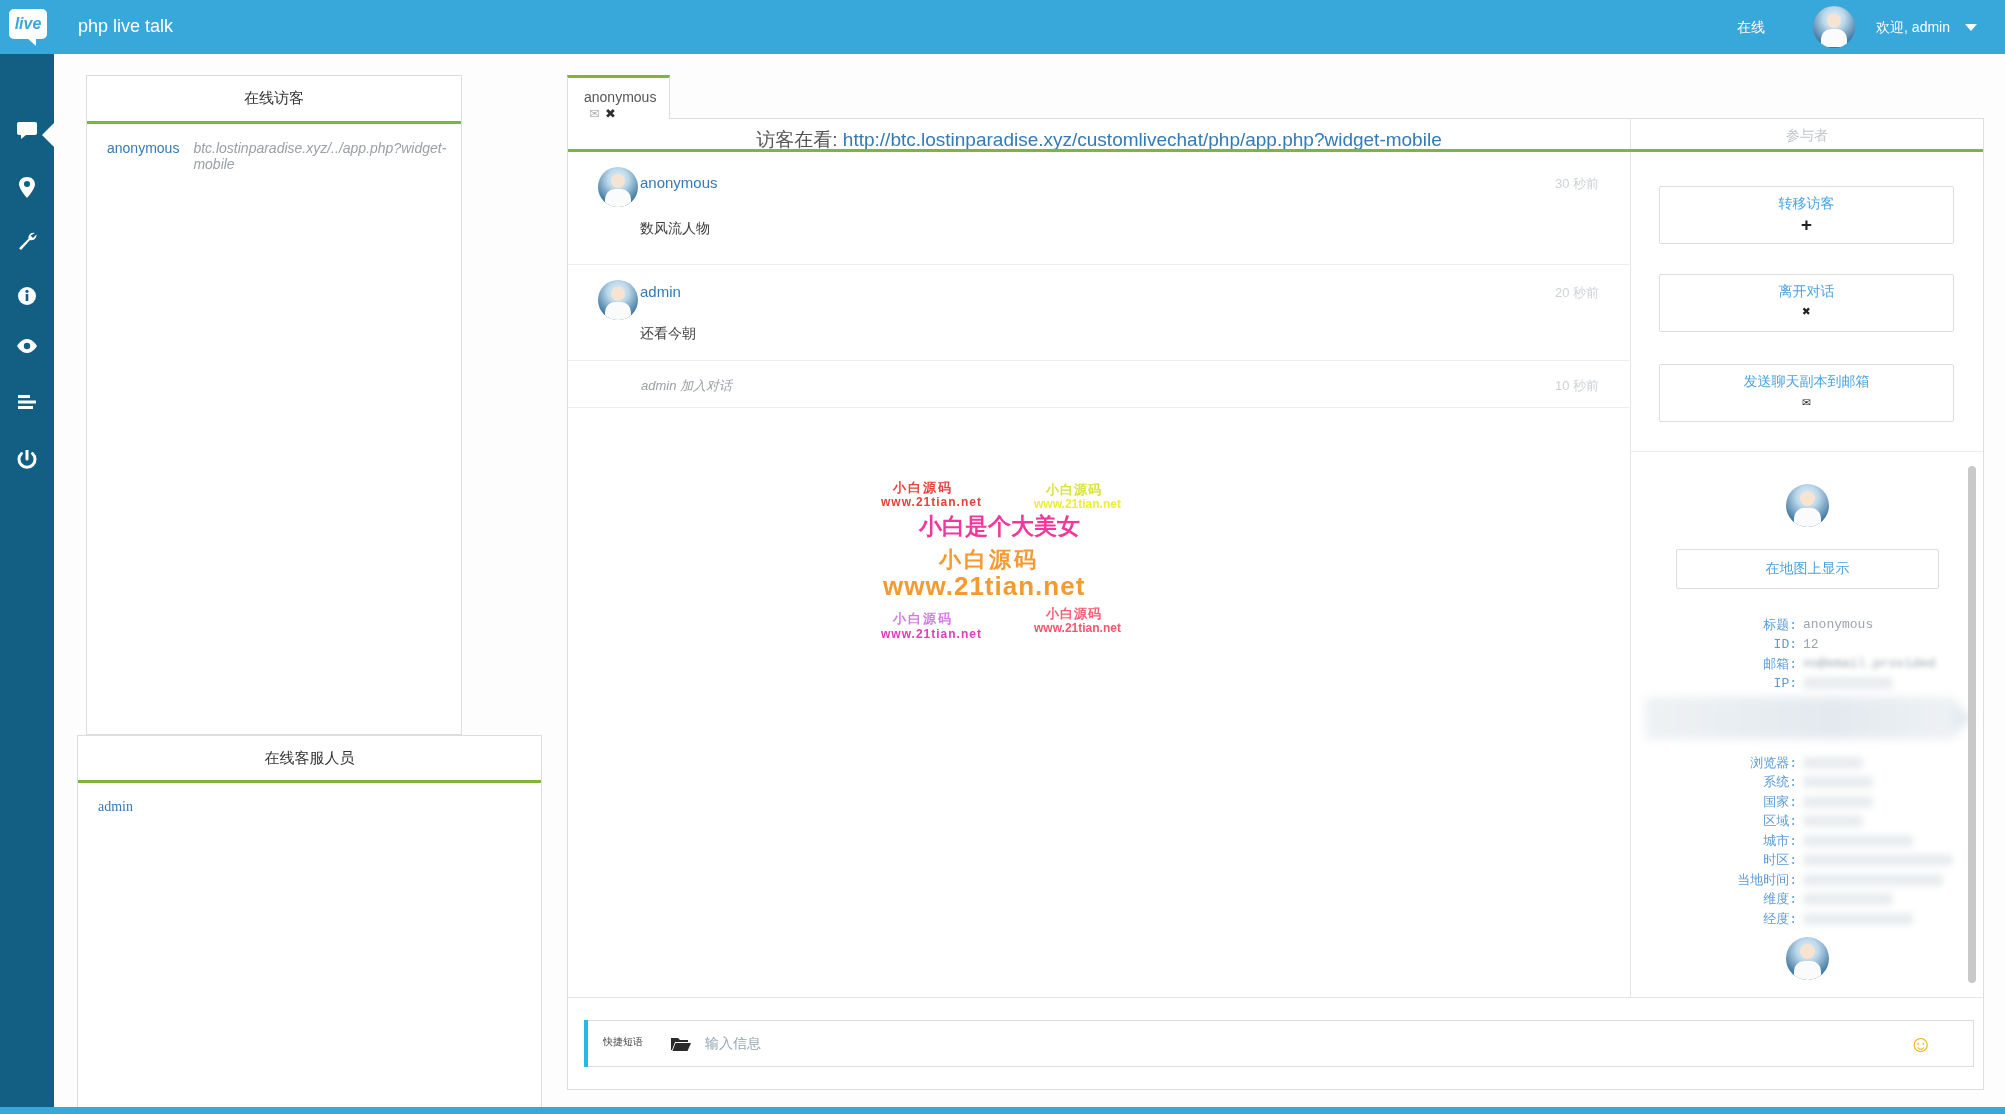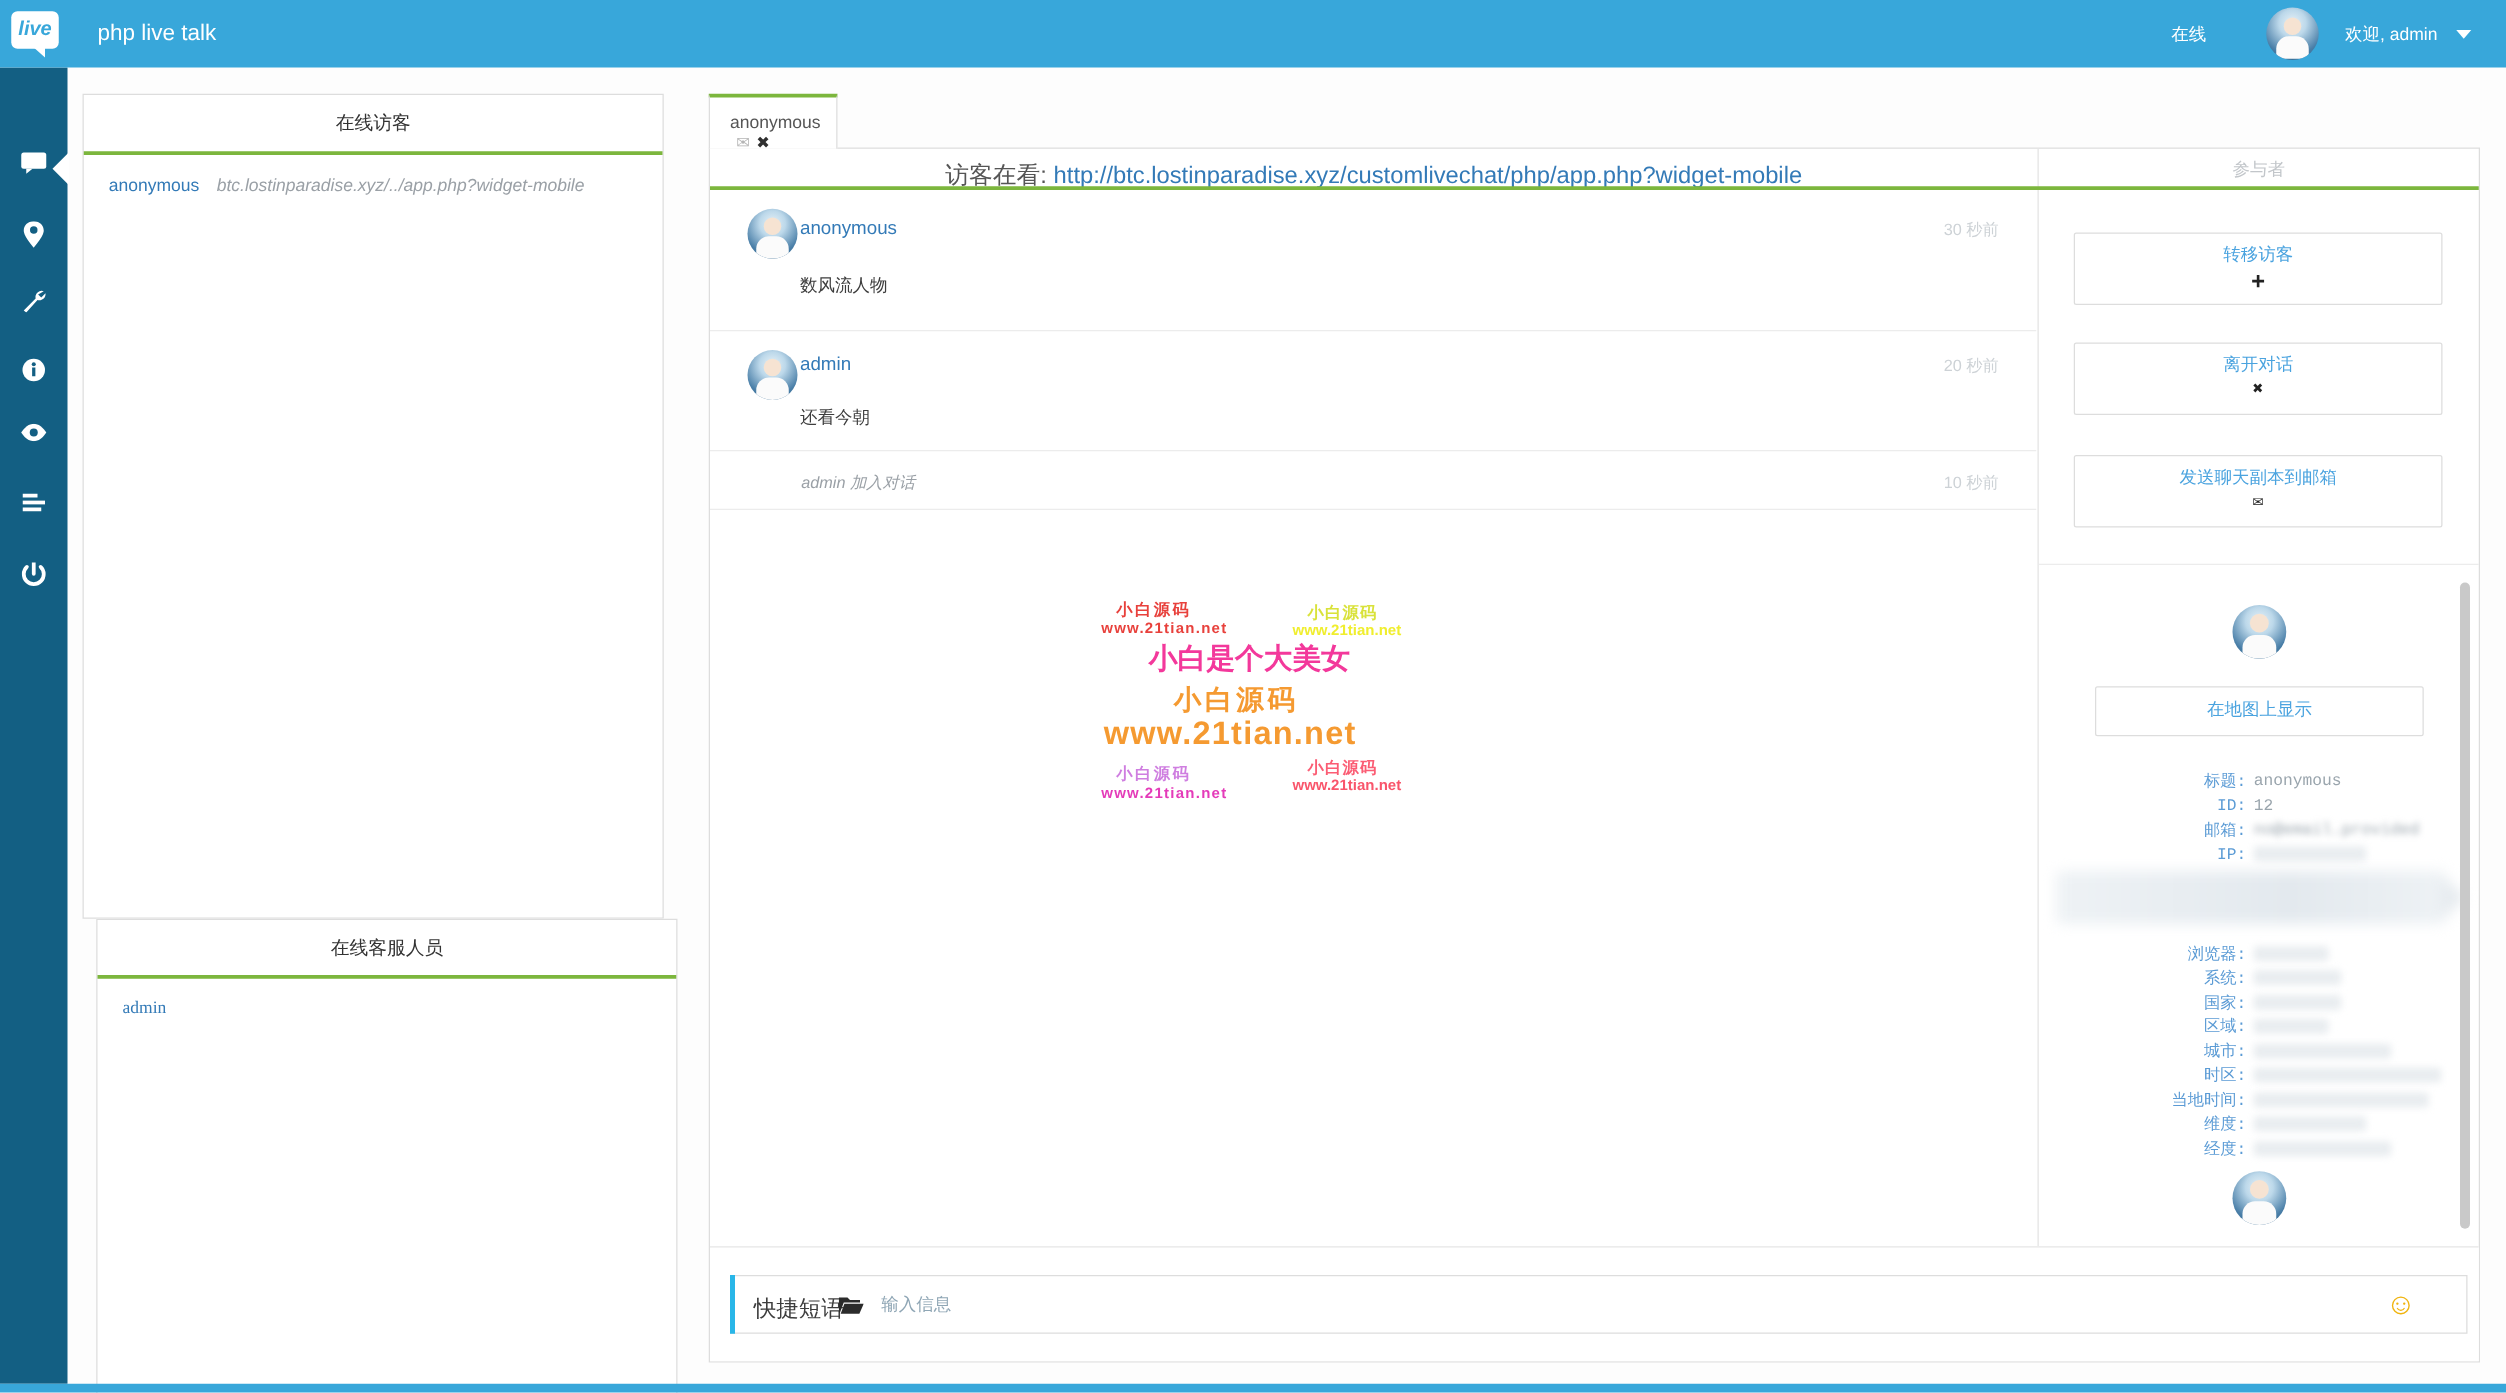--- a/index.html
+++ b/index.html
@@ -31,21 +31,21 @@
 
   
   .bottombar { position:absolute; left:0; top:1107px; width:2005px; height:7px; background:#38a7da; z-index:40; }
 
   
   .panel { position:absolute; background:#fff; border:1px solid #ddd; }
   .panel-head { text-align:center; font-size:15px; color:#333; padding-top:13px; }
   .green-line { height:3px; background:#7cb63d; }
 
   
-  .visitors-panel { left:66px; top:75px; width:465px; height:660px; }
+  .visitors-panel { left:86px; top:75px; width:376px; height:660px; }
   .visitors-panel .green-line { margin-top:13px; }
   .visitor-row { display:flex; gap:14px; padding:16px 0 0 20px; font-size:14px; align-items:baseline; }
   .visitor-name { color:#337ab7; text-decoration:none; }
   .visitor-page { color:#9aa0a6; font-style:italic; }
   .agents-panel { left:77px; top:735px; width:465px; height:441px;font-family:Liberation Serif, serif; }
   .agents-panel .green-line { margin-top:12px; }
   .agent-row { padding:16px 0 0 20px; font-size:14px; }
   .agent-name { color:#337ab7; text-decoration:none; }
 
   
@@ -118,21 +118,21 @@
   .blur-strip { position:absolute; left:14px; top:578px; width:312px; height:42px;
        background:linear-gradient(90deg,#eef2f5,#e3e9ee 60%,#eef2f5); filter:blur(5px); border-radius:4px; }
   .blur-strip:after { content:""; position:absolute; right:-16px; top:3px; width:0; height:0;
        border-top:18px solid transparent; border-bottom:18px solid transparent; border-left:20px solid #e6ebef; }
   .rc-scrollbar { position:absolute; right:7px; top:347px; width:8px; height:517px; background:#c9c9c9; border-radius:4px; }
 
   
   .input-row { position:absolute; left:0; right:0; bottom:0; height:92px; border-top:1px solid #e6e6e6; background:#fff; }
   .input-box { position:absolute; left:16px; right:9px; top:22px; height:47px; background:#fff; border:1px solid #ddd; }
   .input-accent { position:absolute; left:-1px; top:-1px; width:4px; height:47px; background:#29b6e8; }
-  .quick-label { position:absolute; left:18px; top:14px; font-size:18px; color:#3d3d3d; }
+  .quick-label { position:absolute; left:18px; top:14px; font-size:10px; color:#3d3d3d; }
   .folder-ico { position:absolute; left:86px; top:15px; }
   .input-placeholder { position:absolute; left:120px; top:14px; font-size:14px; color:#8fa6b5; }
   .smiley { position:absolute; right:40px; top:9px; font-size:24px; color:#f0b40f; cursor:pointer; }
 </style>
 </head>
 <body>
 
 <header class="topbar">
   <div class="logo"><span>live</span></div>
   <div class="topbar-title">php live talk</div>

